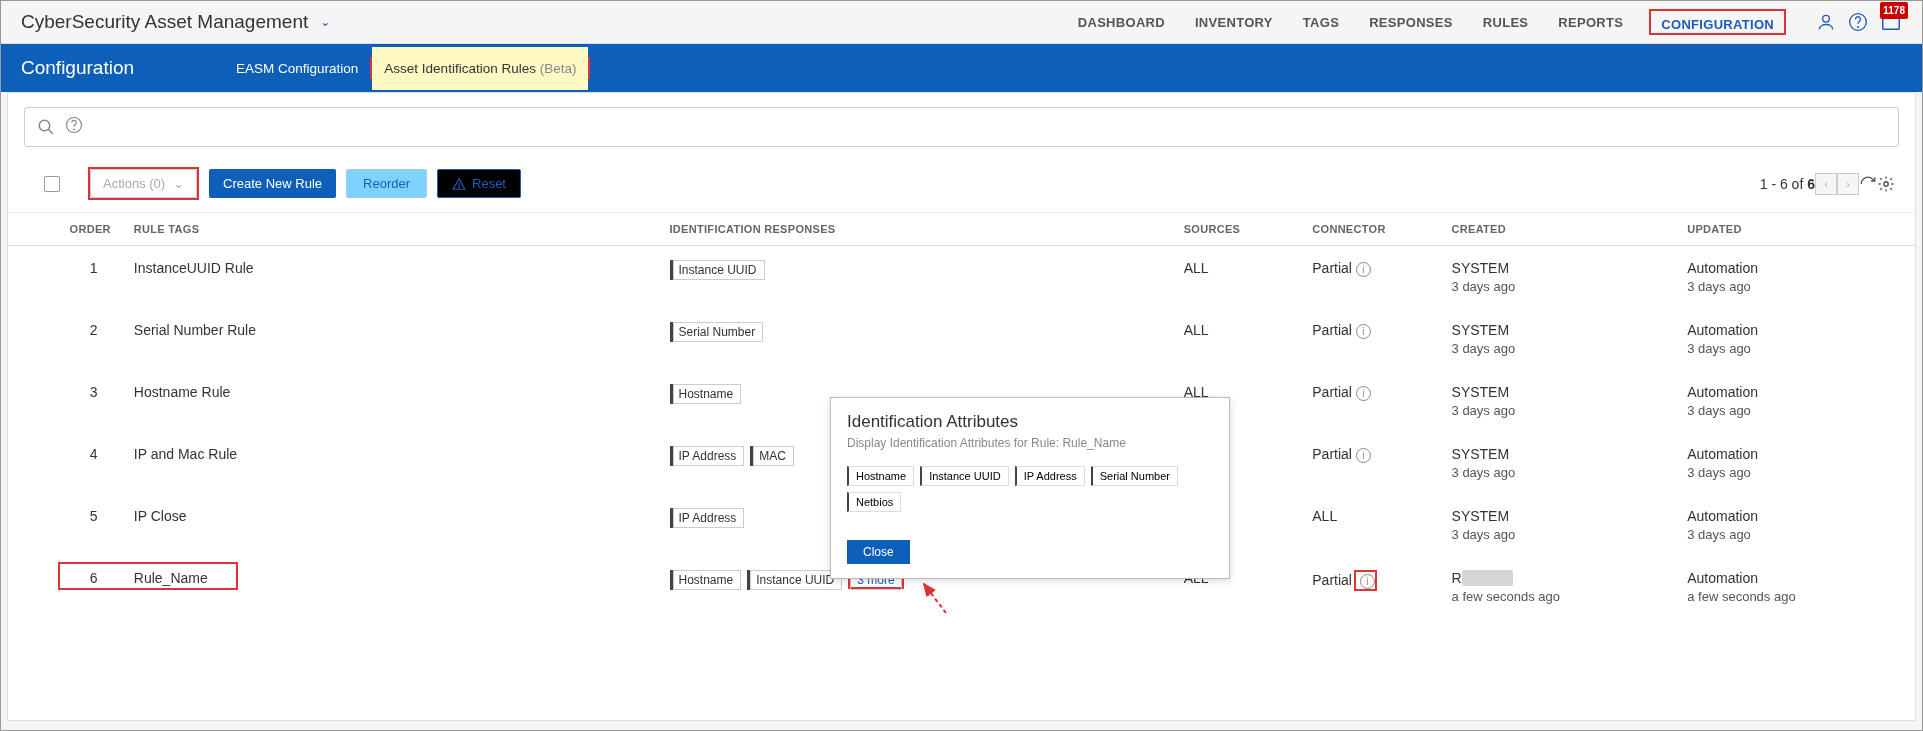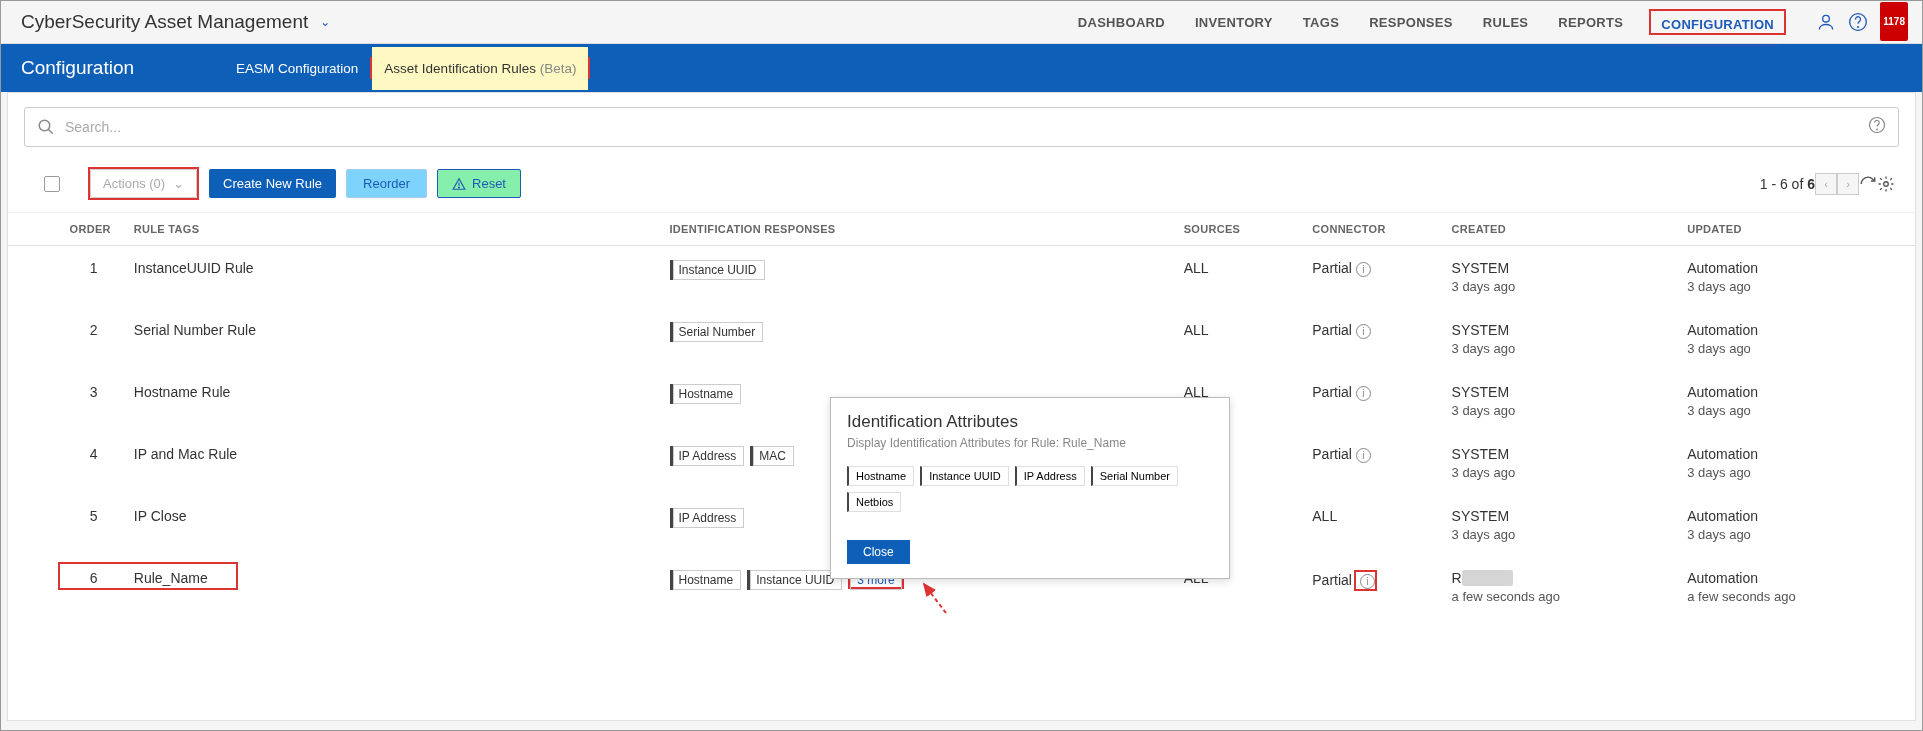--- a/index.html
+++ b/index.html
@@ -9,21 +9,21 @@
 .top-header { background: #f5f5f5; height: 43px; display: flex; align-items: center; padding: 0 20px; border-bottom: 1px solid #ddd; }
 .app-title { font-size: 19px; font-weight: 400; color: #333; margin-right: 8px; }
 .chevron-down { color: #1e5bb8; font-size: 12px; margin-left: 4px; cursor: pointer; }
 .top-nav { margin-left: auto; display: flex; gap: 22px; align-items: center; }
 .nav-item { font-size: 13px; font-weight: 600; color: #555; letter-spacing: 0.3px; cursor: pointer; padding: 12px 4px; }
 .nav-item.active { color: #1e5bb8; border-bottom: 3px solid #1e5bb8; }
 .nav-highlight { border: 2px solid #d33; padding: 4px 6px 0 6px; }
 .top-icons { display: flex; gap: 12px; align-items: center; margin-left: 30px; }
 .top-icon { color: #1e5bb8; cursor: pointer; display: flex; align-items: center; }
 .badge-box { position: relative; }
-.badge { position: absolute; top: -9px; right: -6px; background: #c00; color: #fff; font-size: 10px; padding: 14px 3px; border-radius: 2px; font-weight: bold; }
+.badge { position: absolute; top: -9px; right: -6px; background: #c00; color: #fff; font-size: 10px; padding: 3px 3px; border-radius: 2px; font-weight: bold; }
 
 
 .config-bar { background: #0d5fb8; height: 48px; display: flex; align-items: center; padding: 0 20px; }
 .config-title { color: #fff; font-size: 19px; font-weight: 400; margin-right: 90px; }
 .config-tab { color: #fff; font-size: 13.5px; font-weight: 500; padding: 14px 12px; cursor: pointer; }
 .config-tab.active { background: #fef9c3; color: #333; }
 .beta { color: #888; }
 .red-box-inline { border: 2px solid #d33; display: inline-block; }
 
 
@@ -36,21 +36,21 @@
 .search-input::placeholder { color: #aaa; }
 .help-circle { color: #888; cursor: pointer; }
 
 
 .toolbar { display: flex; align-items: center; padding: 6px 20px 12px 36px; gap: 10px; border-bottom: 1px solid #eee; }
 .checkbox-master { width: 16px; height: 16px; border: 1.5px solid #999; border-radius: 2px; margin-right: 18px; cursor: pointer; }
 .actions-btn { border: 1px solid #ccc; background: #fff; color: #aaa; font-size: 13px; padding: 6px 12px; border-radius: 2px; display: flex; align-items: center; gap: 8px; cursor: pointer; }
 .red-rect { border: 2px solid #d33; }
 .btn-primary { background: #0d5fb8; color: #fff; border: none; font-size: 13px; padding: 7px 14px; border-radius: 2px; cursor: pointer; }
 .btn-light { background: #7dd3fc; color: #1e5bb8; border: 1px solid #a8cbed; font-size: 13px; padding: 6px 16px; border-radius: 2px; cursor: pointer; }
-.btn-outline { background: #86efac; color: #1e5bb8; border: 1px solid #1e5bb8; font-size: 13px; padding: 6px 14px; border-radius: 2px; cursor: pointer; display: flex; align-items: center; gap: 6px; }
+.btn-outline { background: #000000; color: #1e5bb8; border: 1px solid #1e5bb8; font-size: 13px; padding: 6px 14px; border-radius: 2px; cursor: pointer; display: flex; align-items: center; gap: 6px; }
 .warn-icon { color: #1e5bb8; }
 .pager { margin-left: auto; display: flex; align-items: center; font-size: 14px; color: #333; }
 .pager-arrows { display: flex; gap: 0; }
 .pager-btn { width: 22px; height: 22px; border: 1px solid #ccc; background: #f5f5f5; display: flex; align-items: center; justify-content: center; color: #aaa; cursor: pointer; font-size: 11px; }
 
 
 .table { width: 100%; border-collapse: collapse; }
 .table th { text-align: left; font-size: 11px; font-weight: 600; color: #666; letter-spacing: 0.3px; padding: 10px 8px; border-bottom: 1px solid #ddd; }
 .table td { font-size: 14px; color: #333; padding: 8px 8px; vertical-align: top; }
 .table tr.data-row td { padding-top: 14px; padding-bottom: 14px; }
@@ -126,21 +126,20 @@
   </span>
 </div>
 
 <div class="content">
 
   <div class="search-wrap">
     <svg class="search-icon-svg" width="18" height="18" viewBox="0 0 24 24" fill="none" stroke="currentColor" stroke-width="2">
         <circle cx="10" cy="10" r="7"></circle>
         <line x1="21" y1="21" x2="15" y2="15"></line>
       </svg>
-    <input class="search-input" placeholder="Search..." style="">
     <span class="help-circle">
       <svg width="18" height="18" viewBox="0 0 24 24" fill="none" stroke="currentColor" stroke-width="1.6">
           <circle cx="12" cy="12" r="10"></circle>
           <path d="M9 9a3 3 0 115 2c-1 1-2 1.5-2 3"></path>
           <circle cx="12" cy="18" r="0.5" fill="currentColor"></circle>
         </svg>
     </span>
   </div>
 
   <div class="toolbar">

